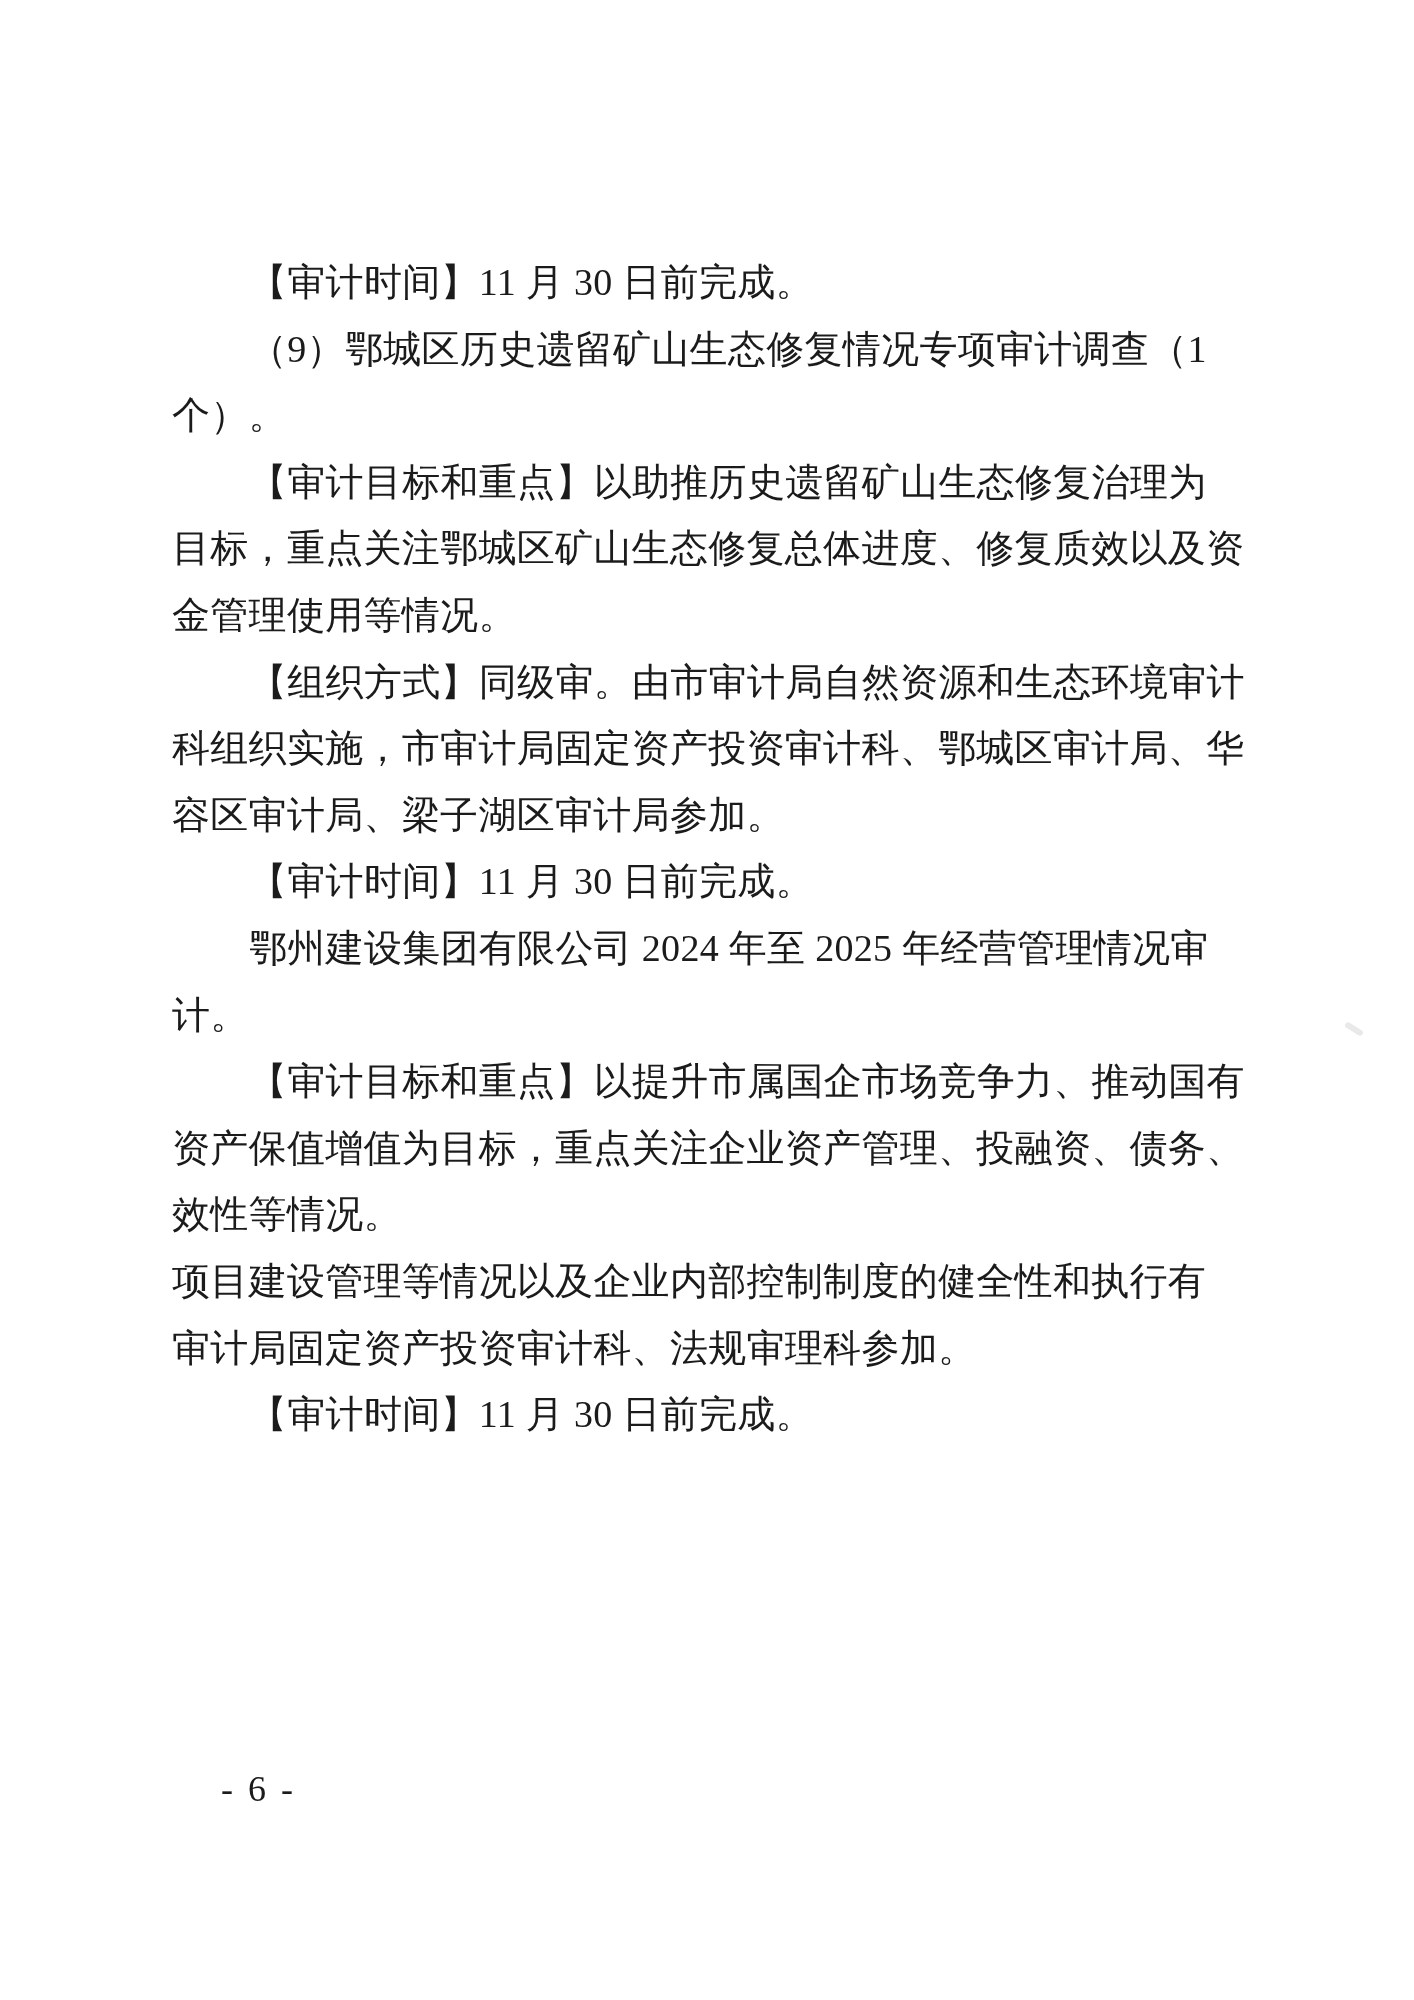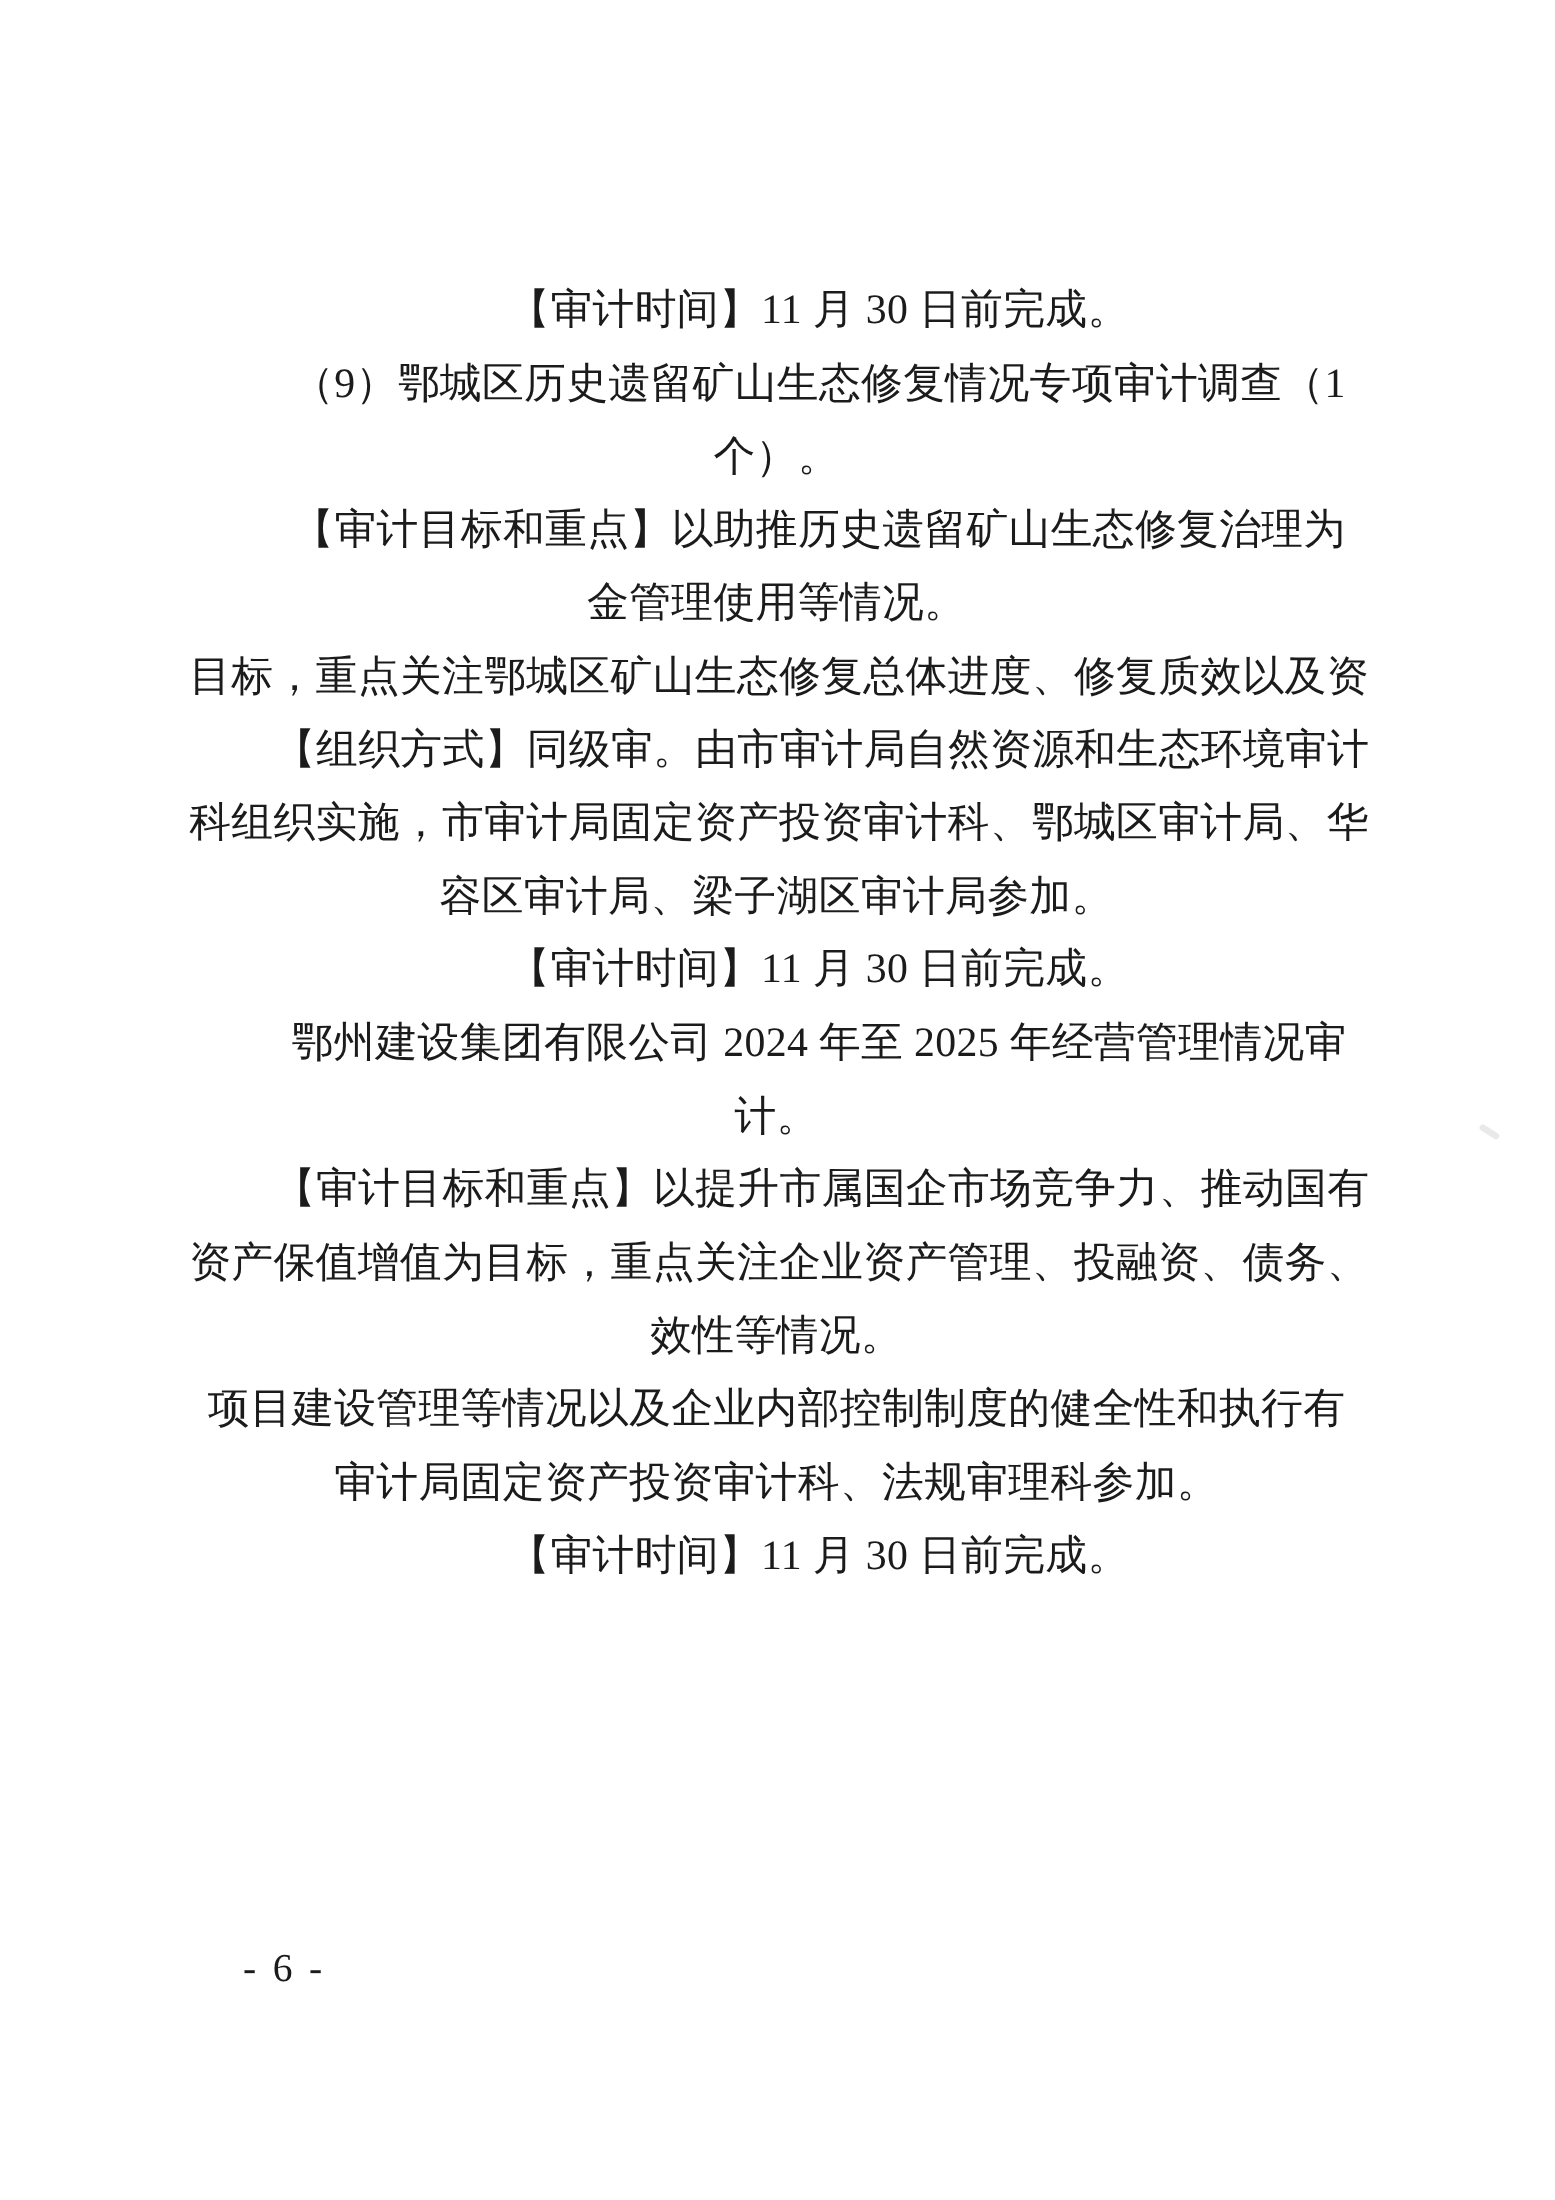--- a/index.html
+++ b/index.html
@@ -9,21 +9,20 @@
   }
   .page {
     position: relative;
     width: 1414px;
     height: 2000px;
     background: #ffffff;
     overflow: hidden;
     font-family: "Liberation Serif", "DejaVu Serif", serif;
     color: #1b1b1b;
     margin: 0 auto;
-    text-align: center;
   }
   .textcol {
     position: absolute;
     left: 172px;
     top: 249px;
     width: 1068px;
     font-size: 38px;
     line-height: 66.6px;
     letter-spacing: 0.3px;
   }
@@ -56,22 +55,22 @@
 </head>
 <body>
 
 <div class="page">
 
   <div class="textcol">
     <div class="line indent">【审计时间】11 月 30 日前完成。</div>
     <div class="line indent">（9）鄂城区历史遗留矿山生态修复情况专项审计调查（1</div>
     <div class="line">个）。</div>
     <div class="line indent">【审计目标和重点】以助推历史遗留矿山生态修复治理为</div>
+    <div class="line">目标，重点关注鄂城区矿山生态修复总体进度、修复质效以及资</div>
     <div class="line">金管理使用等情况。</div>
-    <div class="line">目标，重点关注鄂城区矿山生态修复总体进度、修复质效以及资</div>
     <div class="line indent">【组织方式】同级审。由市审计局自然资源和生态环境审计</div>
     <div class="line">科组织实施，市审计局固定资产投资审计科、鄂城区审计局、华</div>
     <div class="line">容区审计局、梁子湖区审计局参加。</div>
     <div class="line indent">【审计时间】11 月 30 日前完成。</div>
     <div class="line indent">鄂州建设集团有限公司 2024 年至 2025 年经营管理情况审</div>
     <div class="line">计。</div>
     <div class="line indent">【审计目标和重点】以提升市属国企市场竞争力、推动国有</div>
     <div class="line">资产保值增值为目标，重点关注企业资产管理、投融资、债务、</div>
     <div class="line">效性等情况。</div>
     <div class="line">项目建设管理等情况以及企业内部控制制度的健全性和执行有</div>

